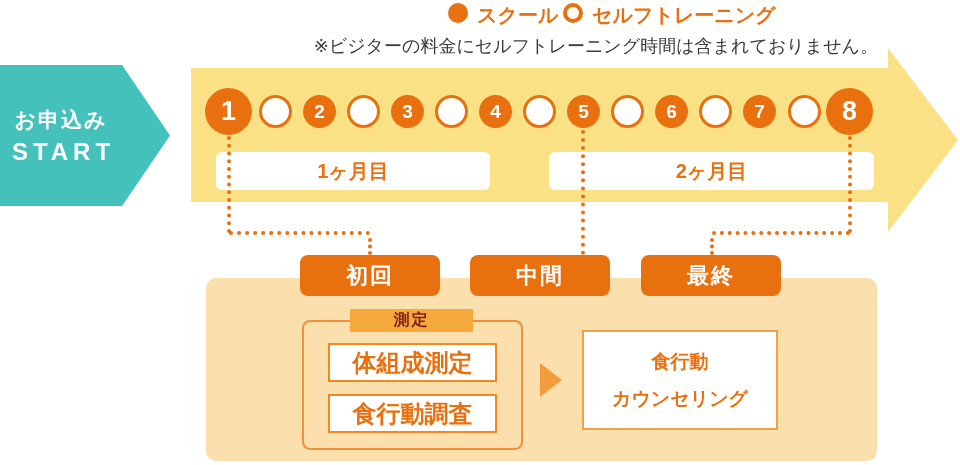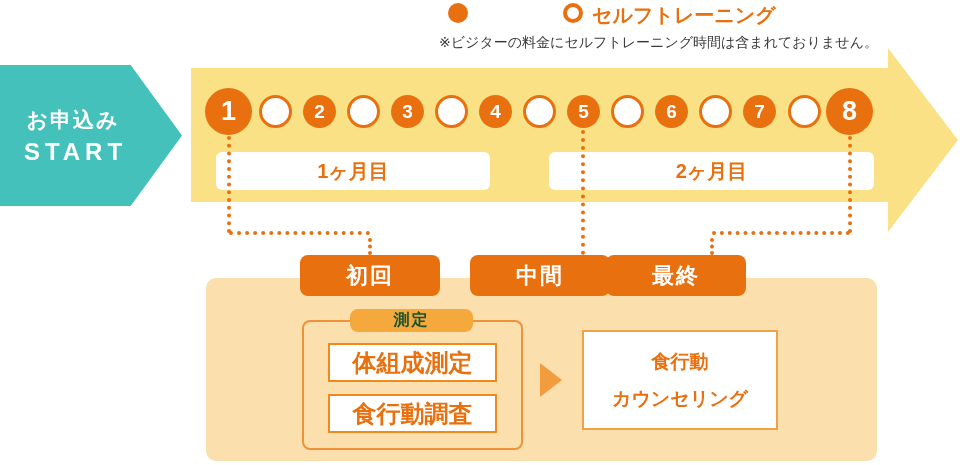--- a/index.html
+++ b/index.html
@@ -13,26 +13,26 @@
   body{font-family:"Liberation Sans","DejaVu Sans",sans-serif;}
   .stage{position:relative;width:960px;height:465px;background:#fff;overflow:hidden;}
 
   
   .legend-dot{position:absolute;top:3px;width:20px;height:20px;border-radius:50%;box-sizing:border-box;}
   .legend-dot.filled{left:448px;background:var(--orange);}
   .legend-dot.open{left:563px;background:#fff;border:4px solid var(--orange);}
   .legend-label{position:absolute;top:2px;color:var(--orange);font-size:20px;font-weight:bold;white-space:nowrap;}
   .legend-label.school{left:477px;}
   .legend-label.self{left:592px;}
-  .note{position:absolute;top:34px;right:82px;font-size:14px;color:#3b3b3b;white-space:nowrap;}
+  .note{position:absolute;top:34px;right:82px;font-size:18px;color:#3b3b3b;white-space:nowrap;}
 
   
   .flag{position:absolute;left:0;top:65px;width:170px;height:141px;background:var(--teal);
         clip-path:polygon(0 0,71.8% 0,100% 50%,71.8% 100%,0 100%);z-index:15;
-        display:flex;align-items:center;padding-left:12px;}
+        display:flex;align-items:center;}
   .flag-inner{width:122px;display:flex;flex-direction:column;align-items:center;color:#fff;}
   .flag-line1{font-size:21px;font-weight:bold;letter-spacing:2px;}
   .flag-line2{font-size:24px;font-weight:bold;letter-spacing:5px;margin-top:4px;margin-right:-5px;}
 
   
   .band{position:absolute;left:191px;top:68px;width:697px;height:134px;background:var(--yellow);z-index:10;}
   .band-head{position:absolute;left:888px;top:48px;width:70px;height:184px;background:var(--yellow);
              clip-path:polygon(0 0,100% 50%,0 100%);z-index:10;}
 
   
@@ -64,49 +64,50 @@
   .seg-c1{left:848px;top:136px;height:97px;}
   .seg-c2{left:712px;top:231px;width:138px;}
   .seg-c3{left:710px;top:238px;height:17px;}
 
   
   .milestone{position:absolute;top:255px;width:140px;height:41px;background:var(--orange);border-radius:8px;
              z-index:50;display:flex;align-items:center;justify-content:center;
              color:#fff;font-size:22px;font-weight:bold;letter-spacing:2px;}
   .milestone.b1{left:300px;}
   .milestone.b2{left:470px;}
-  .milestone.b3{left:606px;text-align:center;}
+  .milestone.b3{left:641px;text-align:center;}
 
   
   .panel{position:absolute;left:206px;top:278px;width:671px;height:183px;background:var(--cream);
          border-radius:10px;z-index:20;}
   .measure-group{position:absolute;left:302px;top:320px;width:221px;height:130px;
                  border:2px solid #EF9239;border-radius:8px;box-sizing:border-box;z-index:24;}
   .measure-badge{position:absolute;left:350px;top:309px;width:123px;height:23px;background:var(--badge);
-                 border-radius:8px;z-index:26;display:flex;align-items:center;justify-content:center;
-                 color:#14532d;font-size:16px;font-weight:bold;letter-spacing:2px;}
+                 border-radius:1px;z-index:26;display:flex;align-items:center;justify-content:center;
+                 color:#7f1d1d;font-size:16px;font-weight:bold;letter-spacing:2px;}
   .measure-item{position:absolute;left:328px;width:169px;height:39px;background:#fff;
                 border:2px solid #F08A1E;box-sizing:border-box;z-index:25;
                 display:flex;align-items:center;justify-content:center;
                 color:var(--orange);font-size:24px;font-weight:bold;}
   .measure-item.i1{top:343px;}
   .measure-item.i2{top:394px;}
   .play{position:absolute;left:540px;top:363px;width:0;height:0;z-index:25;
         border-left:22px solid #F29C3E;border-top:17px solid transparent;border-bottom:17px solid transparent;}
   .counsel-box{position:absolute;left:582px;top:330px;width:196px;height:100px;background:#fff;
                border:2px solid #F0A245;box-sizing:border-box;z-index:25;
                display:flex;flex-direction:column;align-items:center;justify-content:center;
                color:var(--orange);font-size:19px;font-weight:bold;line-height:37px;}
 </style>
 </head>
 <body>
 
 <div class="stage">
 
   <span class="legend-dot filled"></span>
+  <span class="legend-label school">スクール</span>
   <span class="legend-dot open"></span>
   <span class="legend-label self">セルフトレーニング</span>
   <div class="note">※ビジターの料金にセルフトレーニング時間は含まれておりません。</div>
 
   <div class="flag">
     <div class="flag-inner">
       <span class="flag-line1">お申込み</span>
       <span class="flag-line2">START</span>
     </div>
   </div>

